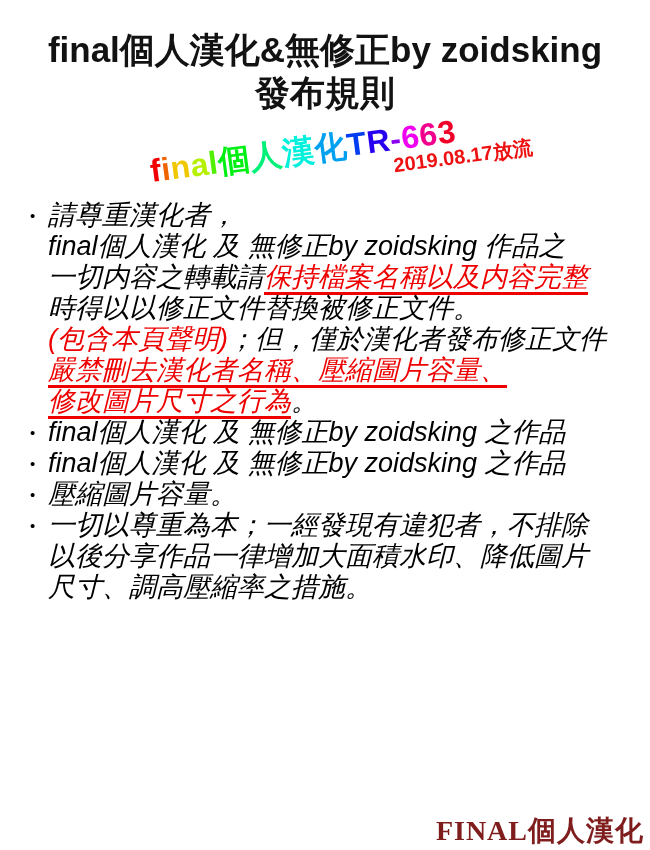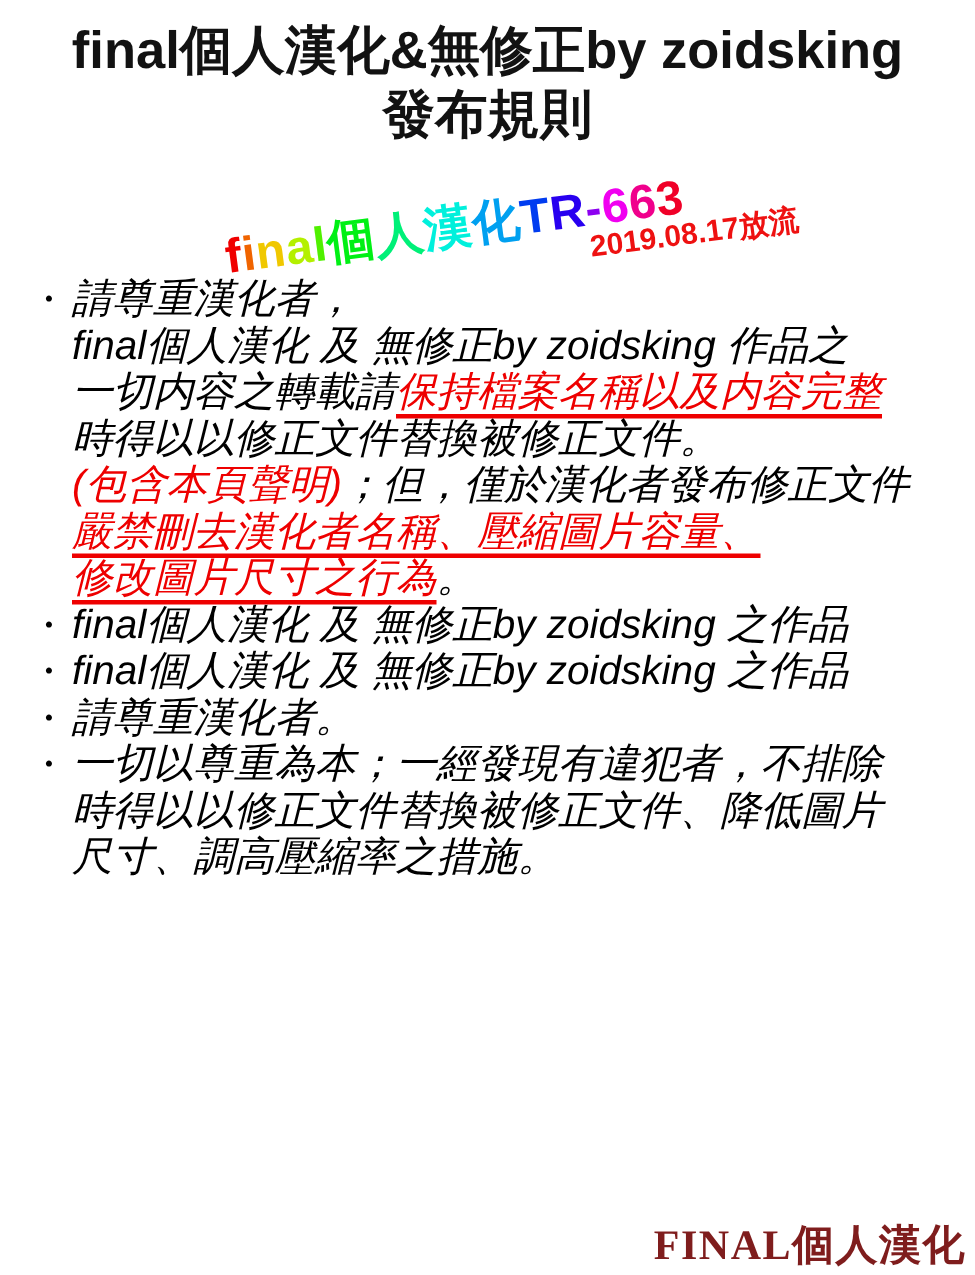--- a/index.html
+++ b/index.html
@@ -3,21 +3,21 @@
 <meta charset="utf-8">
 <style>
   html, body { margin:0; padding:0; }
   body {
     width:650px; height:850px;
     position:relative; overflow:hidden;
     background:#ffffff;
     font-family:"Liberation Sans", sans-serif;
   }
   .title-block {
-    padding-top:12px;
+    padding-top:28px;
     text-align:center;
     font-weight:700;
     color:#121212;
   }
   .title-line { font-size:35px; line-height:43px; white-space:nowrap; }
 
   .stamp {
     position:absolute;
     left:150px; top:130px;
     width:352px;
@@ -99,26 +99,26 @@
     </div>
     <div class="rule-item">
       <span class="bullet">•</span>
       <div class="rule-content">
         <div class="rule-line"><span class="seg">final個人漢化 及 無修正by zoidsking 之作品</span></div>
       </div>
     </div>
     <div class="rule-item">
       <span class="bullet">•</span>
       <div class="rule-content">
-        <div class="rule-line"><span class="seg">請尊重漢化者。</span></div>
+        <div class="rule-line"><span class="seg">壓縮圖片容量。</span></div>
       </div>
     </div>
     <div class="rule-item">
       <span class="bullet">•</span>
       <div class="rule-content">
         <div class="rule-line"><span class="seg">一切以尊重為本；一經發現有違犯者，不排除</span></div>
-        <div class="rule-line"><span class="seg">時得以以修正文件替換被修正文件、降低圖片</span></div>
+        <div class="rule-line"><span class="seg">以後分享作品一律增加大面積水印、降低圖片</span></div>
         <div class="rule-line"><span class="seg">尺寸、調高壓縮率之措施。</span></div>
       </div>
     </div>
   </div>
 
 <div class="footer-signature">FINAL個人漢化</div>
 
 </body></html>

